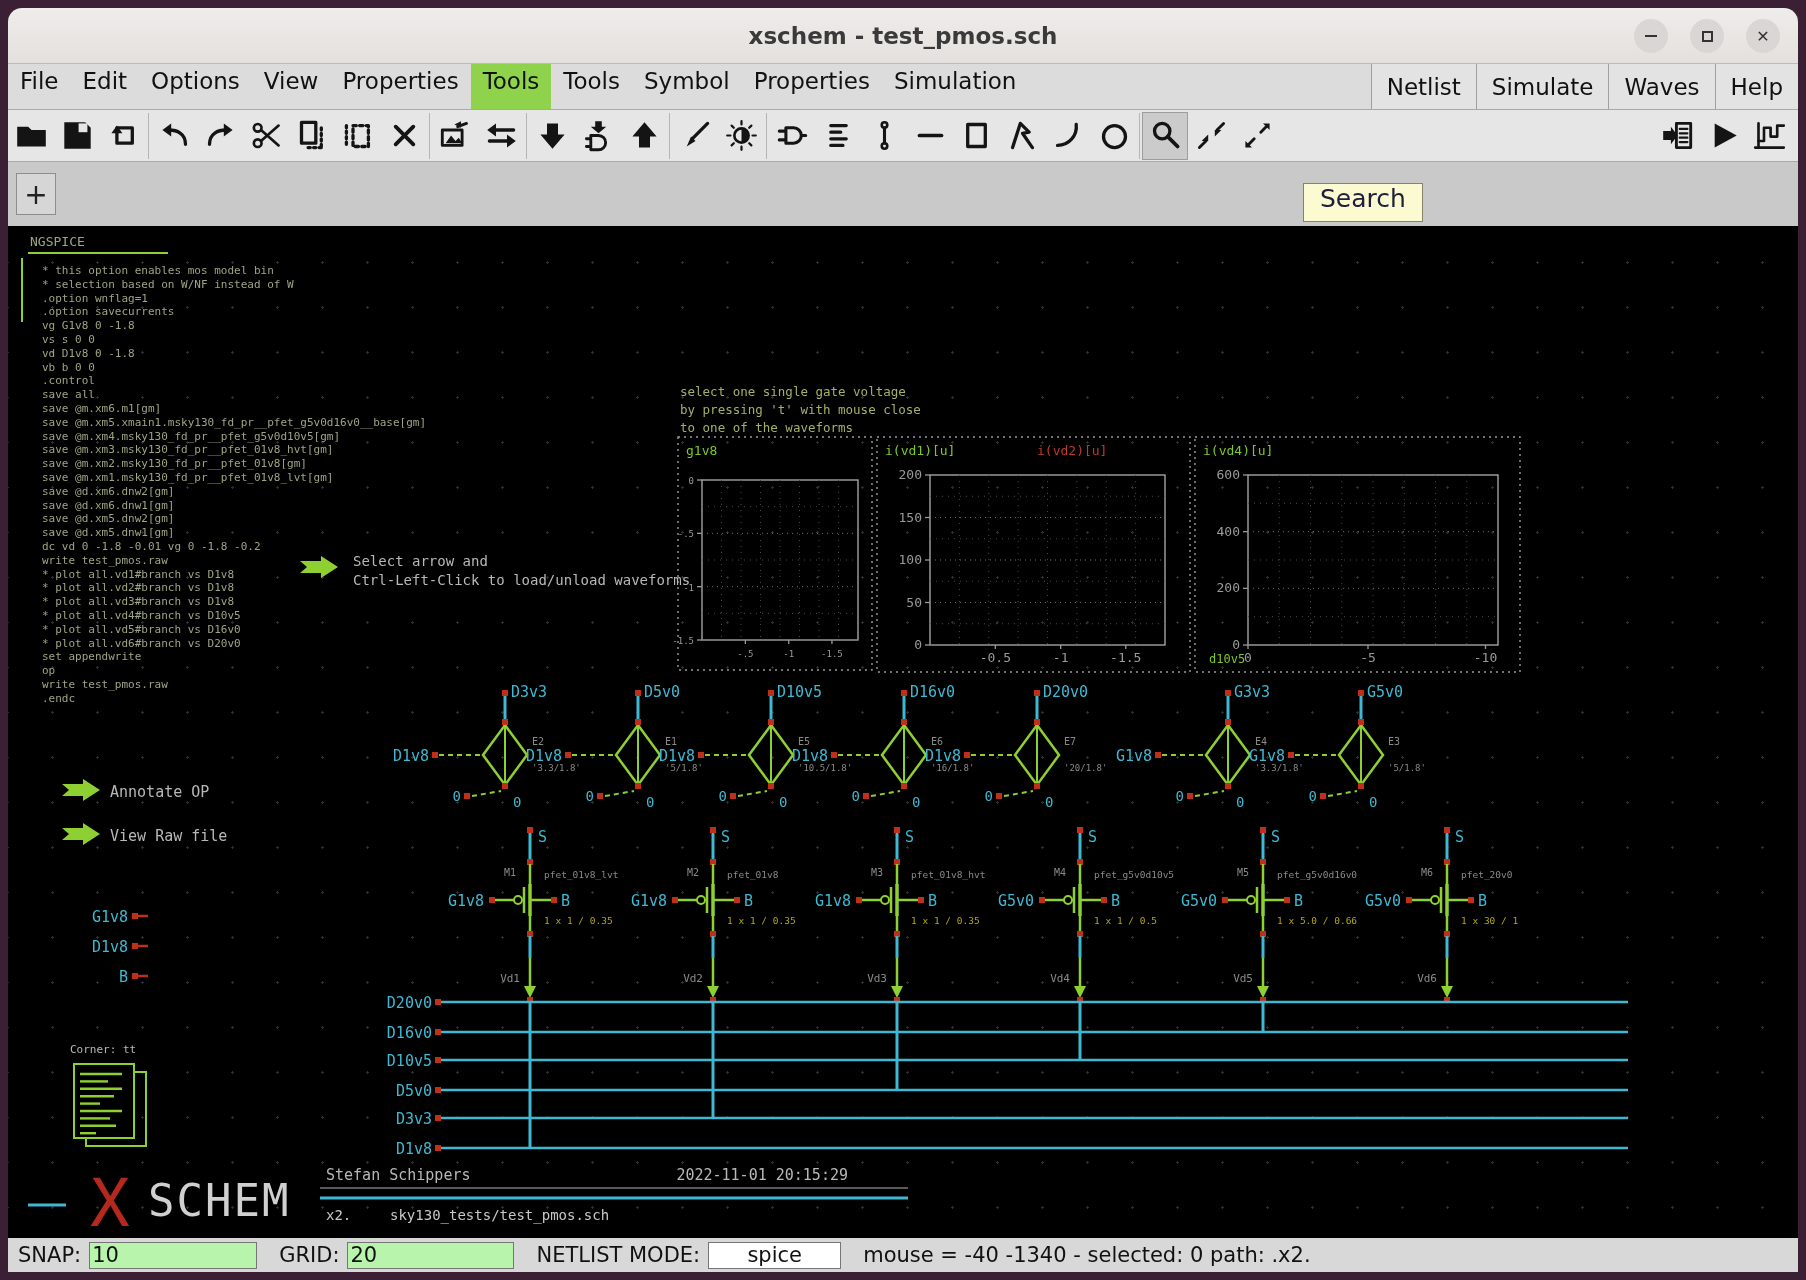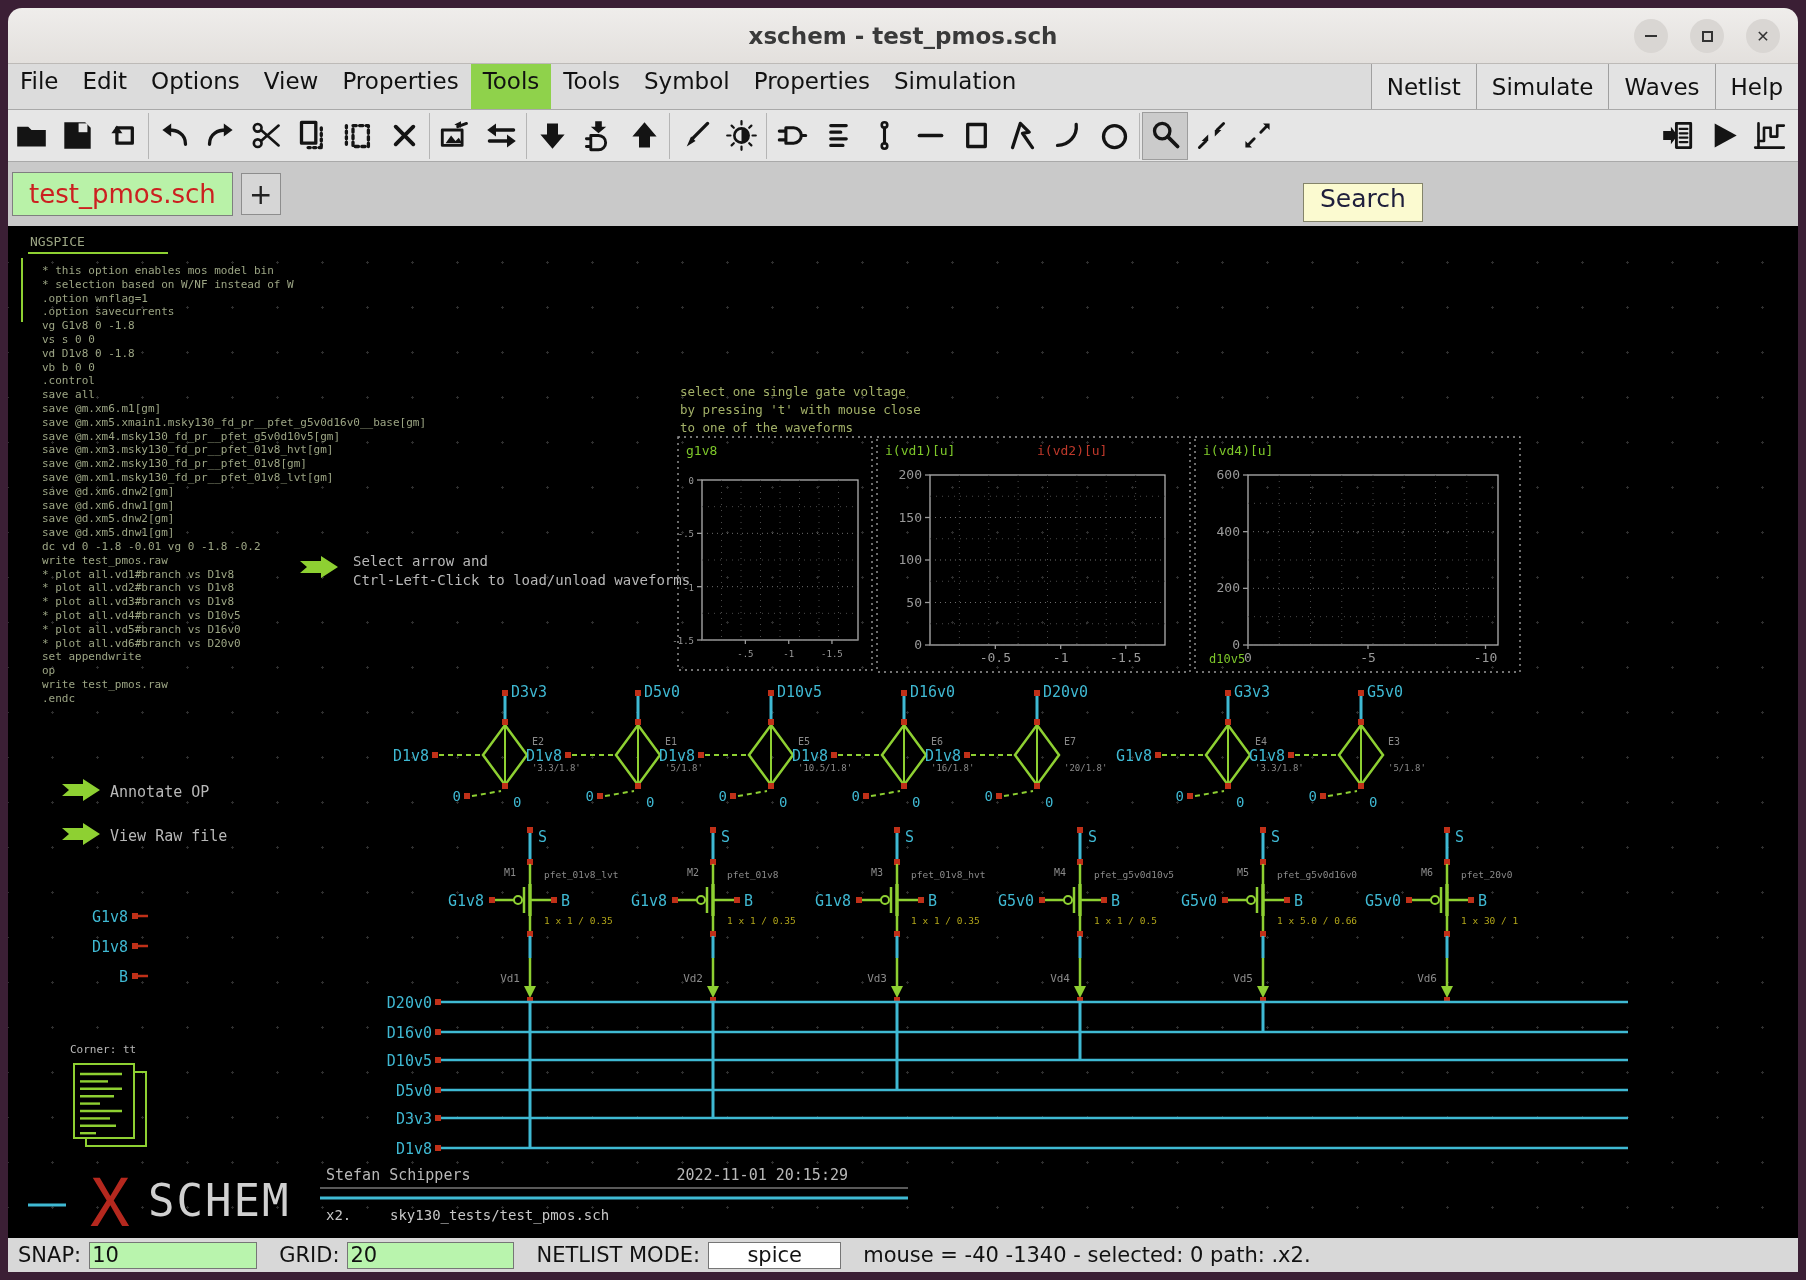--- a/index.html
+++ b/index.html
@@ -253,21 +253,20 @@
       <div class="tcell">
           <svg class="ti" viewBox="0 0 30 30">
             <path d="M5 4 v22 M2 26 h26" stroke-width="2.4"></path>
             <path d="M5 20 h5 v-12 h6 v8 h6 v-10 h6" stroke-width="2.4"></path>
           </svg>
         </div>
     </div>
   </div>
 
   <div class="tabrow">
-    <div class="tab">test_pmos.sch</div>
     <div class="plustab">+</div>
   </div>
 
   <div class="tooltip">Search</div>
 
   <div class="canvas">
     <svg id="schem" width="1790" height="1012" viewBox="0 0 1790 1012">
         <text x="22" y="20" fill="#9ca584" font-size="13">NGSPICE</text>
         <line x1="20" y1="27" x2="160" y2="27" stroke="#8ed032" stroke-width="2"></line>
         <line x1="14" y1="32" x2="14" y2="96" stroke="#8ed032" stroke-width="2"></line>

